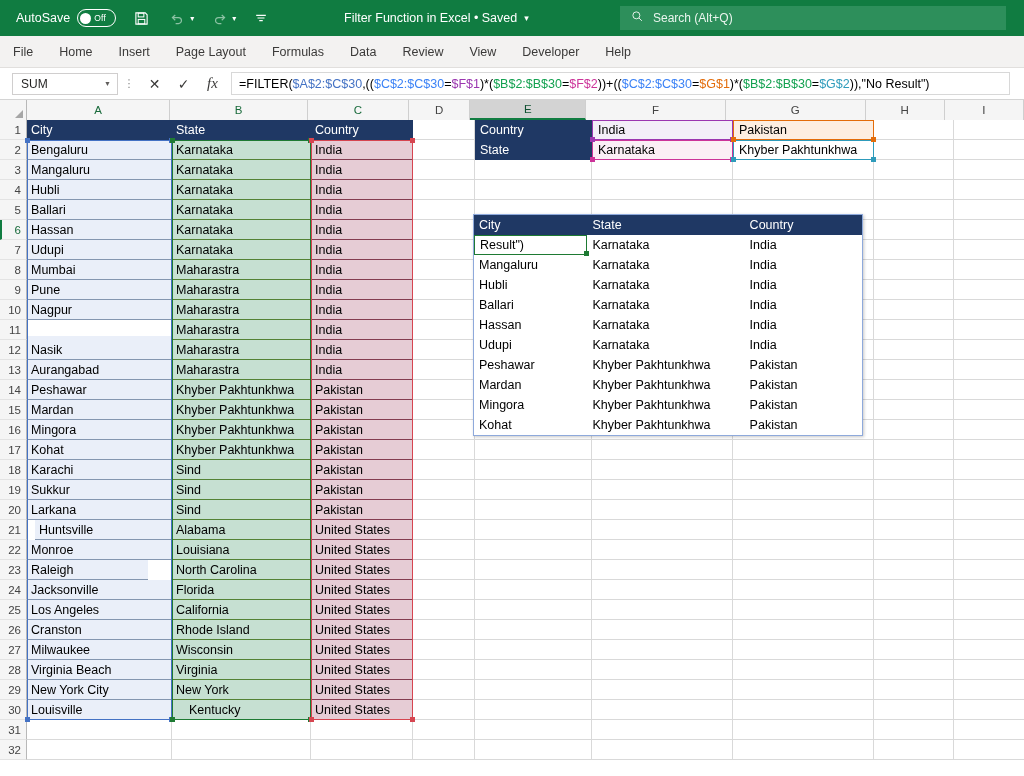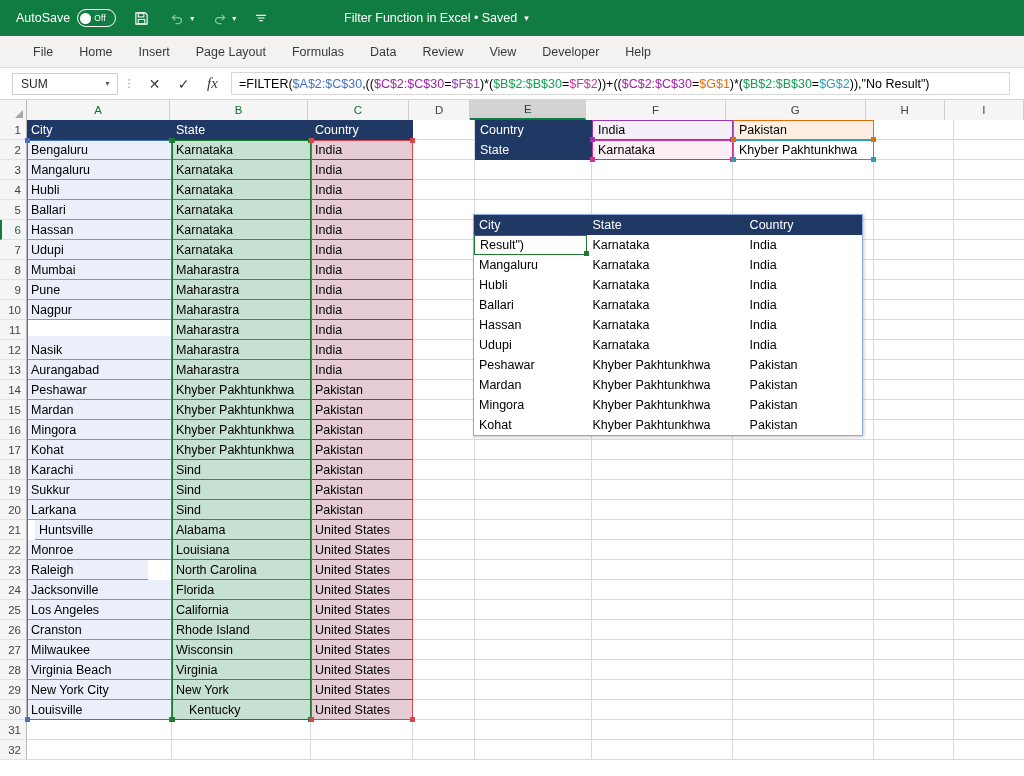--- a/index.html
+++ b/index.html
@@ -47,21 +47,21 @@
     background: #2d8f5b;
     display: flex; align-items: center; gap: 9px;
     padding-left: 11px;
     font-size: 12px; color: #eaf5ee;
   }
 
   
   .ribbon {
     height: 32px; background: #f3f2f1;
     display: flex; align-items: center;
-    padding-left: 20px; gap: 0px;
+    padding-left: 0; gap: 0px;
     border-bottom: 1px solid #e1dfdd;
   }
   .ribbon-tab {
     font-size: 12.5px; color: #3b3a39;
     padding: 5px 13px; white-space: nowrap;
     border-radius: 3px;
   }
 
   
   .formula-row {
@@ -87,21 +87,21 @@
   .fbtn.fx { font-style: italic; font-family: "Liberation Serif", serif; font-size: 15px; }
   .fedit {
     flex: 1; height: 23px; margin-left: 4px; margin-right: 8px;
     border: 1px solid #d8d8d8; background: #fff;
     display: flex; align-items: center; padding-left: 7px;
     font-size: 12.5px; color: #000; white-space: nowrap; overflow: hidden;
   }
   .fedit span { white-space: pre; }
   .c-black { color: #000000; }
   .c-blue  { color: #4472c4; }
-  .c-red   { color: #a21caf; }
+  .c-red   { color: #3b82f6; }
   .c-purple{ color: #9b36b0; }
   .c-magenta{color: #cc3399; }
   .c-orange{ color: #e36c0a; }
   .c-green { color: #12a150; }
   .c-teal  { color: #2e9bbb; }
 
   
   .grid-wrap { position: relative; width: 1024px; height: 664px; background: #fff; overflow: hidden; }
 
   .colhdr-row {
@@ -227,20 +227,29 @@
     <svg width="14" height="14" viewBox="0 0 16 16">
         <path d="M2.5 5h11M4 8h8M6 11h4" stroke="currentColor" stroke-width="1.2" fill="none"></path>
       </svg>
   </span>
 
   <div class="doc-title">
     <span>Filter Function in Excel • Saved</span>
     <span class="chev">▾</span>
   </div>
 
+  <div class="searchbox">
+    <span>
+      <svg width="13" height="13" viewBox="0 0 16 16">
+          <circle cx="6.6" cy="6.6" r="4.3" fill="none" stroke="#e6f2ea" stroke-width="1.2"></circle>
+          <path d="M9.9 9.9 13.4 13.4" stroke="#e6f2ea" stroke-width="1.2"></path>
+        </svg>
+    </span>
+    <span>Search (Alt+Q)</span>
+  </div>
 </div>
 
 <div class="ribbon">
   <div class="ribbon-tab">File</div>
   <div class="ribbon-tab">Home</div>
   <div class="ribbon-tab">Insert</div>
   <div class="ribbon-tab">Page Layout</div>
   <div class="ribbon-tab">Formulas</div>
   <div class="ribbon-tab">Data</div>
   <div class="ribbon-tab">Review</div>

